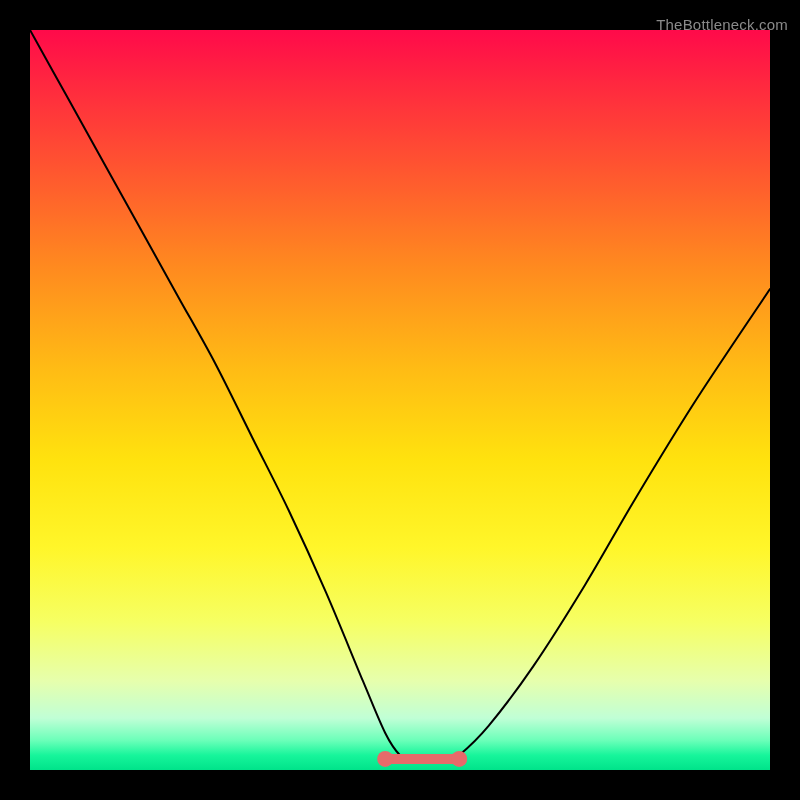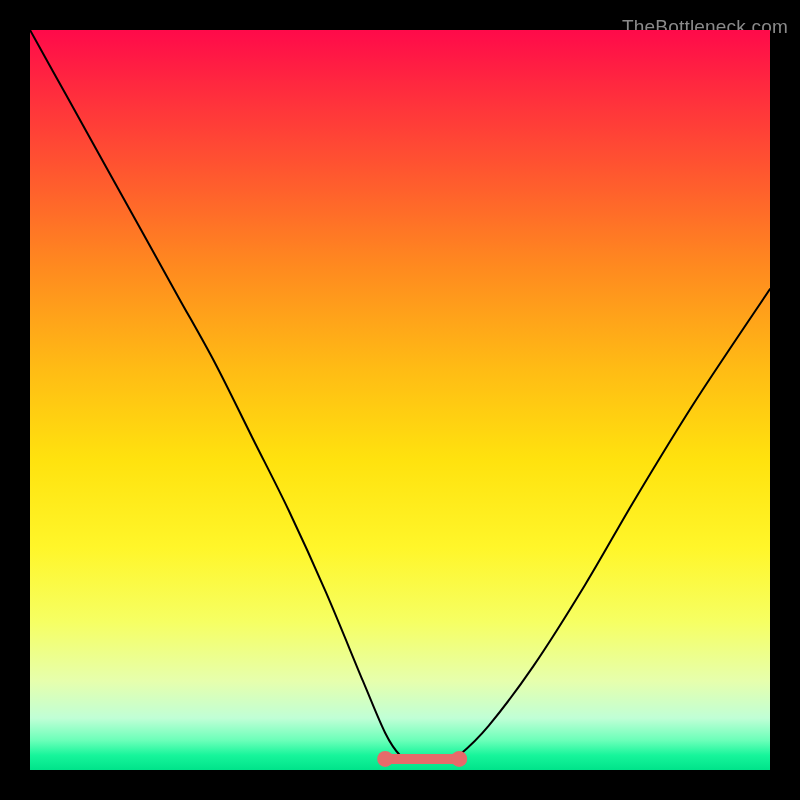--- a/index.html
+++ b/index.html
@@ -46,21 +46,21 @@
   }
   svg.curve {
     position: absolute;
     inset: 0;
   }
   .watermark {
     position: absolute;
     top: 16px;
     right: 12px;
     color: #8a8a8a;
-    font-size: 19px;
+    font-size: 15px;
     font-weight: 500;
     letter-spacing: 0.2px;
   }
 </style>
 </head>
 <body>
 
 <div class="frame">
   <div class="watermark">TheBottleneck.com</div>
   <div class="plot">

